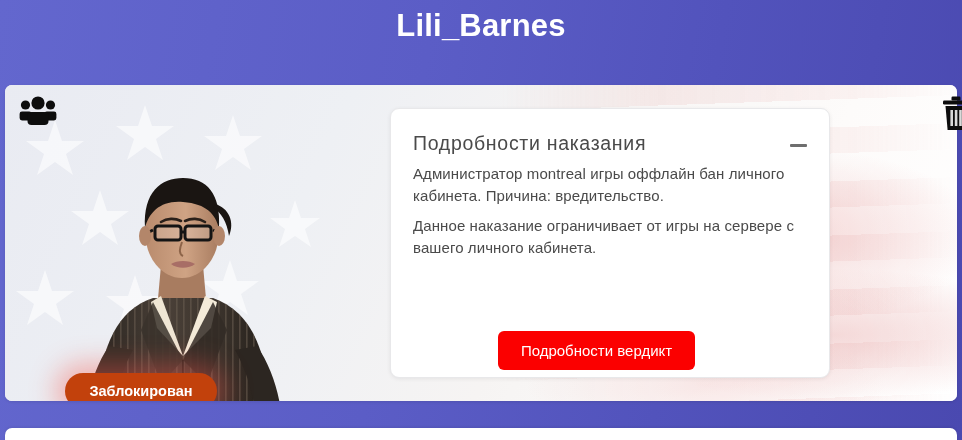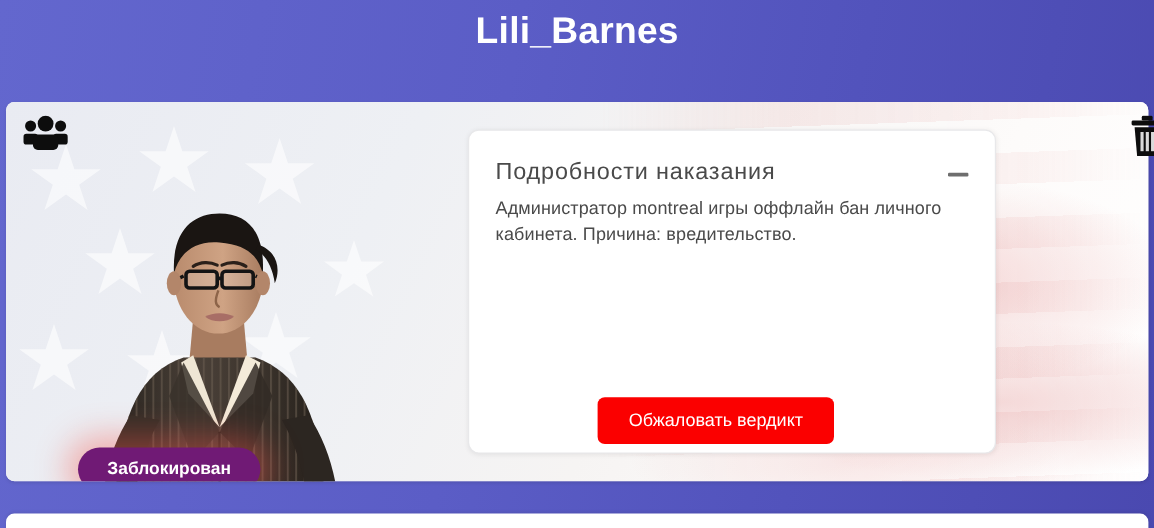--- a/index.html
+++ b/index.html
@@ -124,21 +124,21 @@
   }
 
   
   .blocked-badge {
     position: absolute;
     left: 60px;
     top: 288px;
     width: 152px;
     height: 36px;
     border-radius: 18px;
-    background: #701a75;
+    background: #c2410c;
     color: #ffffff;
     font-size: 14.5px;
     font-weight: bold;
     display: flex;
     align-items: center;
     justify-content: center;
     z-index: 5;
     box-shadow: 0 0 26px 10px rgba(245,85,75,0.40);
     white-space: nowrap;
   }
@@ -340,20 +340,21 @@
   </svg>
 
   <div class="detail-card">
     <div class="detail-head">
       <div class="detail-title">Подробности наказания</div>
       <div class="collapse-icon"></div>
     </div>
 
     <div class="detail-body">
       <p class="detail-para">Администратор montreal игры оффлайн бан личного кабинета. Причина: вредительство.</p>
+      <p class="detail-para">Данное наказание ограничивает от игры на сервере с вашего личного кабинета.</p>
     </div>
 
-    <button class="appeal-button">Обжаловать вердикт</button>
+    <button class="appeal-button">Подробности вердикт</button>
   </div>
 
   <div class="bottom-card"></div>
 
 </div>
 
 </body></html>

